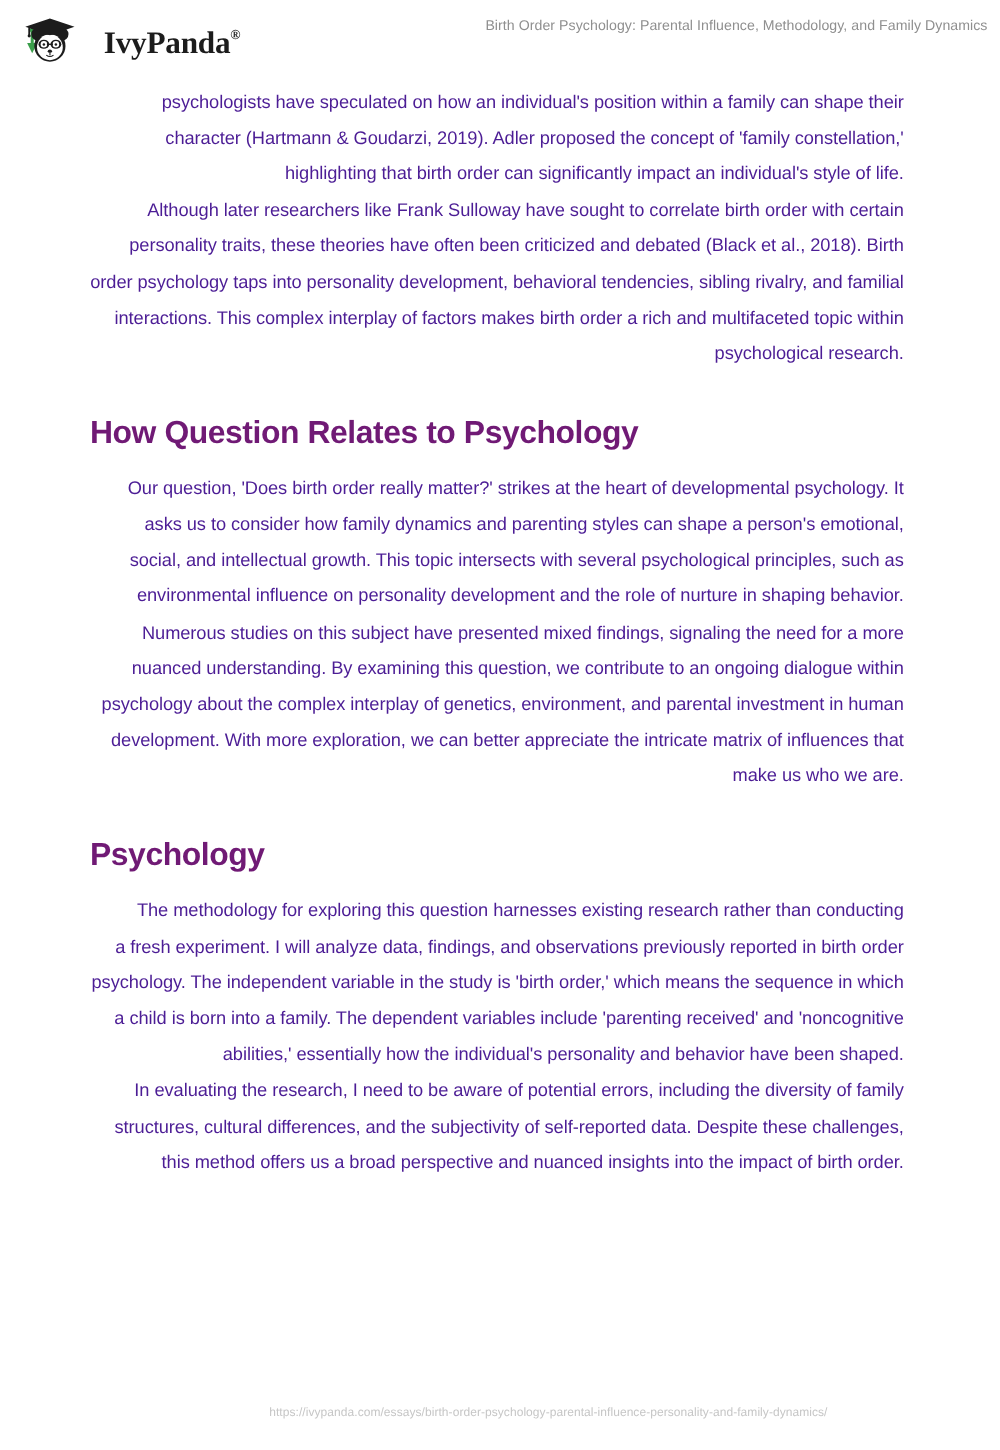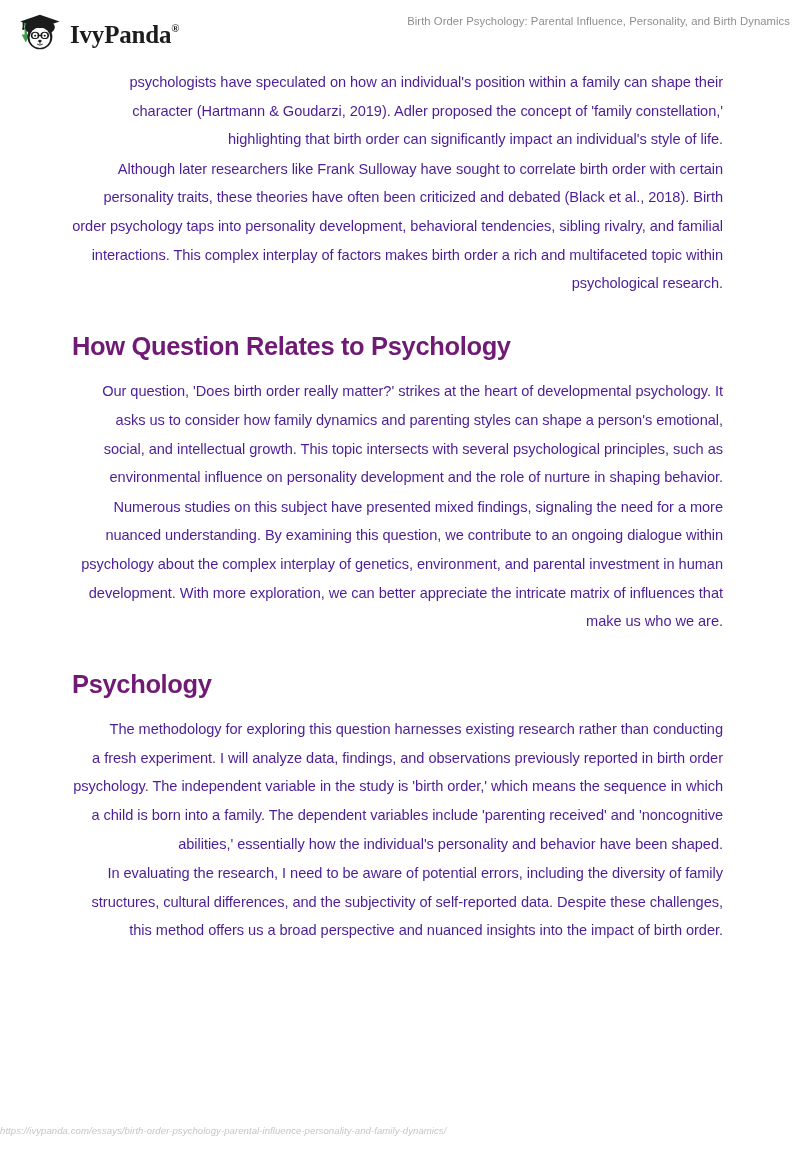--- a/index.html
+++ b/index.html
@@ -37,21 +37,21 @@
     display: flex;
     align-items: flex-start;
   }
 
   .brand {
     position: absolute;
     left: 14px;
     top: 9px;
     display: flex;
     align-items: center;
-    gap: 8px;
+    gap: 21px;
     text-decoration: none;
   }
 
   .brand-mark {
     width: 48px;
     height: 48px;
     display: block;
     flex: 0 0 auto;
   }
 
@@ -122,21 +122,21 @@
 
   h2.section-heading.tight-top { margin-top: 33px; }
 
   
   .page-footer {
     position: absolute;
     left: 0;
     bottom: 22px;
     width: 684px;
     padding-right: 22px;
-    font-style: italic;
+    text-align: right;
   }
 
   .footer-url {
     font-size: 9.6px;
     color: #c6c6c6;
     letter-spacing: 0.05px;
     text-decoration: none;
     white-space: nowrap;
   }
 </style>
@@ -183,21 +183,21 @@
         <g>
           <polygon points="54,12 95,26 54,40 13,26" fill="#1c1c1c"></polygon>
           <rect x="36" y="28" width="36" height="11" rx="2" fill="#1c1c1c"></rect>
           <rect x="18" y="27" width="3" height="13" fill="#1c1c1c"></rect>
           <circle cx="19.5" cy="41" r="2.6" fill="#1c1c1c"></circle>
         </g>
       </svg>
       <span class="brand-wordmark"><span>IvyPanda</span><span class="reg">®</span></span>
     </a>
 
-    <div class="header-title">Birth Order Psychology: Parental Influence, Personality, and Birth Dynamics</div>
+    <div class="header-title">Birth Order Psychology: Parental Influence, Methodology, and Family Dynamics</div>
   </div>
 
   <div class="content" id="content-root">
       <p class="para no-indent">psychologists have speculated on how an individual's position within a family can shape their character (Hartmann &amp; Goudarzi, 2019). Adler proposed the concept of 'family constellation,' highlighting that birth order can significantly impact an individual's style of life.</p>
       <p class="para">Although later researchers like Frank Sulloway have sought to correlate birth order with certain personality traits, these theories have often been criticized and debated (Black et al., 2018). Birth order psychology taps into personality development, behavioral tendencies, sibling rivalry, and familial interactions. This complex interplay of factors makes birth order a rich and multifaceted topic within psychological research.</p>
       <h2 class="section-heading tight-top">How Question Relates to Psychology</h2>
       <p class="para">Our question, 'Does birth order really matter?' strikes at the heart of developmental psychology. It asks us to consider how family dynamics and parenting styles can shape a person's emotional, social, and intellectual growth. This topic intersects with several psychological principles, such as environmental influence on personality development and the role of nurture in shaping behavior.</p>
       <p class="para">Numerous studies on this subject have presented mixed findings, signaling the need for a more nuanced understanding. By examining this question, we contribute to an ongoing dialogue within psychology about the complex interplay of genetics, environment, and parental investment in human development. With more exploration, we can better appreciate the intricate matrix of influences that make us who we are.</p>
       <h2 class="section-heading tight-top">Psychology</h2>
       <p class="para">The methodology for exploring this question harnesses existing research rather than conducting a fresh experiment. I will analyze data, findings, and observations previously reported in birth order psychology. The independent variable in the study is 'birth order,' which means the sequence in which a child is born into a family. The dependent variables include 'parenting received' and 'noncognitive abilities,' essentially how the individual's personality and behavior have been shaped.</p>

